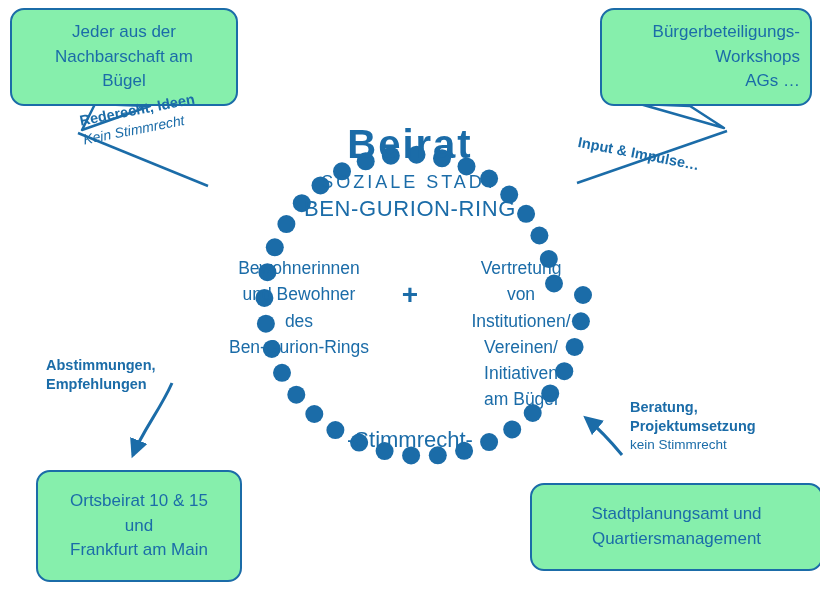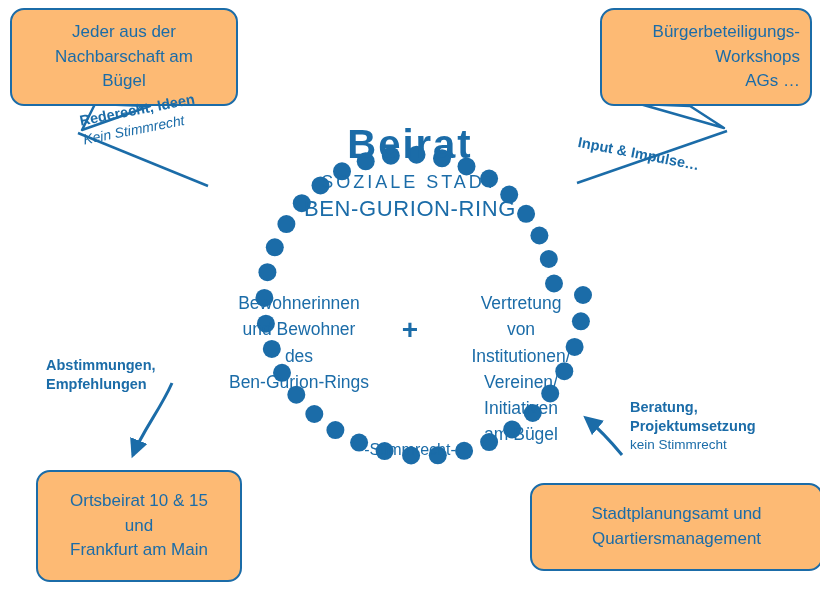--- a/index.html
+++ b/index.html
@@ -24,21 +24,21 @@
     width: 820px;
     height: 600px;
   }
 
   
   .box {
     position: absolute;
     box-sizing: border-box;
     border: 2.5px solid #1b6ca8;
     border-radius: 14px;
-    background: #fdba74;
+    background: #86efac;
     color: #1b6ca8;
     display: flex;
     flex-direction: column;
     align-items: center;
     justify-content: center;
     text-align: center;
     font-size: 17px;
     line-height: 1.45;
     padding: 8px 10px;
   }
@@ -119,21 +119,20 @@
 
   .cols {
     position: absolute;
     left: 200px;
     top: 255px;
     width: 420px;
     display: flex;
     align-items: flex-start;
     justify-content: center;
     color: #1b6ca8;
-    margin-top: 35px;
   }
   .col {
     width: 180px;
     text-align: center;
     font-size: 17.5px;
     line-height: 1.5;
   }
   .col .ln { display: block; }
   .plus {
     width: 42px;
@@ -143,22 +142,21 @@
     line-height: 1;
     padding-top: 26px;
   }
   .stimmrecht {
     position: absolute;
     left: 260px;
     top: 427px;
     width: 300px;
     text-align: center;
     color: #1b6ca8;
-    font-size: 16px;
-    margin-top: 14px;
+    font-size: 22px;
   }
 </style>
 </head>
 <body>
 
 <div id="stage">
 
   <svg class="svg-layer" viewBox="0 0 820 600">
     <defs>
       <marker id="arrowhead" markerWidth="7" markerHeight="7" refX="5.2" refY="3.1" orient="auto">

